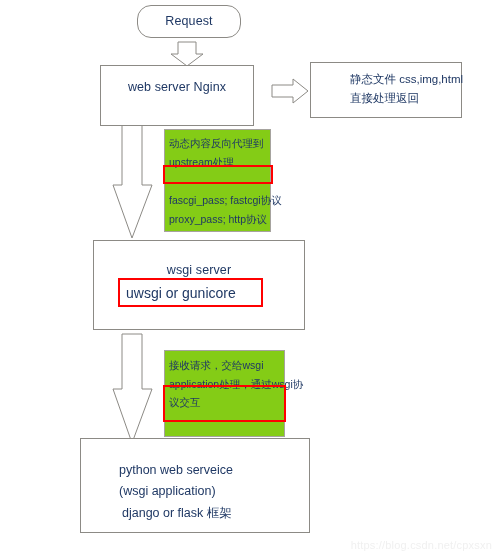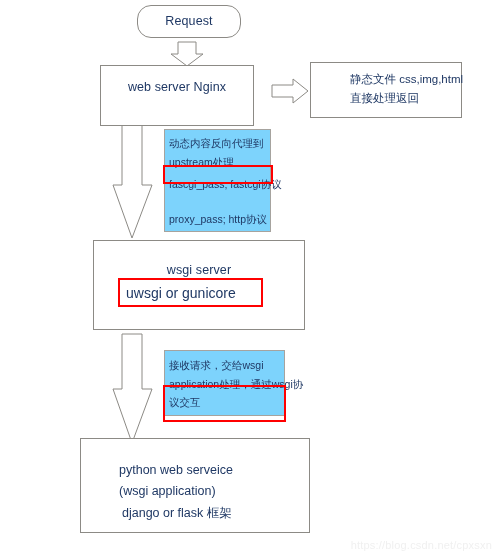--- a/index.html
+++ b/index.html
@@ -84,40 +84,40 @@
   }
   #python-box .pl1 { top: 24px; }
   #python-box .pl2 { top: 45px; }
   #python-box .pl3 { top: 66px; left: 41px; }
 
   
   .annot {
     position: absolute;
     box-sizing: border-box;
     border: 1px solid #a6a39e;
-    background: #7dd3fc;
+    background: #84cc16;
   }
   #annot-upstream {
     left: 164px; top: 129px; width: 107px; height: 103px;
   }
   #annot-wsgi {
-    left: 164px; top: 350px; width: 121px; height: 66px;
+    left: 164px; top: 350px; width: 121px; height: 87px;
   }
   .annot .aline {
     position: absolute;
     left: 4px;
     color: #1f3864;
     font-size: 10.5px;
     white-space: nowrap;
     line-height: 12px;
   }
   #annot-upstream .a1 { top: 7px; }
   #annot-upstream .a2 { top: 26px; }
   #annot-upstream .a3 { top: 45px; }
-  #annot-upstream .a4 { top: 48px; }
+  #annot-upstream .a4 { top: 64px; }
   #annot-upstream .a5 { top: 83px; }
 
   #annot-wsgi .b1 { top: 8px; }
   #annot-wsgi .b2 { top: 27px; }
   #annot-wsgi .b3 { top: 45px; }
 
   
   .redbox {
     position: absolute;
     box-sizing: border-box;

